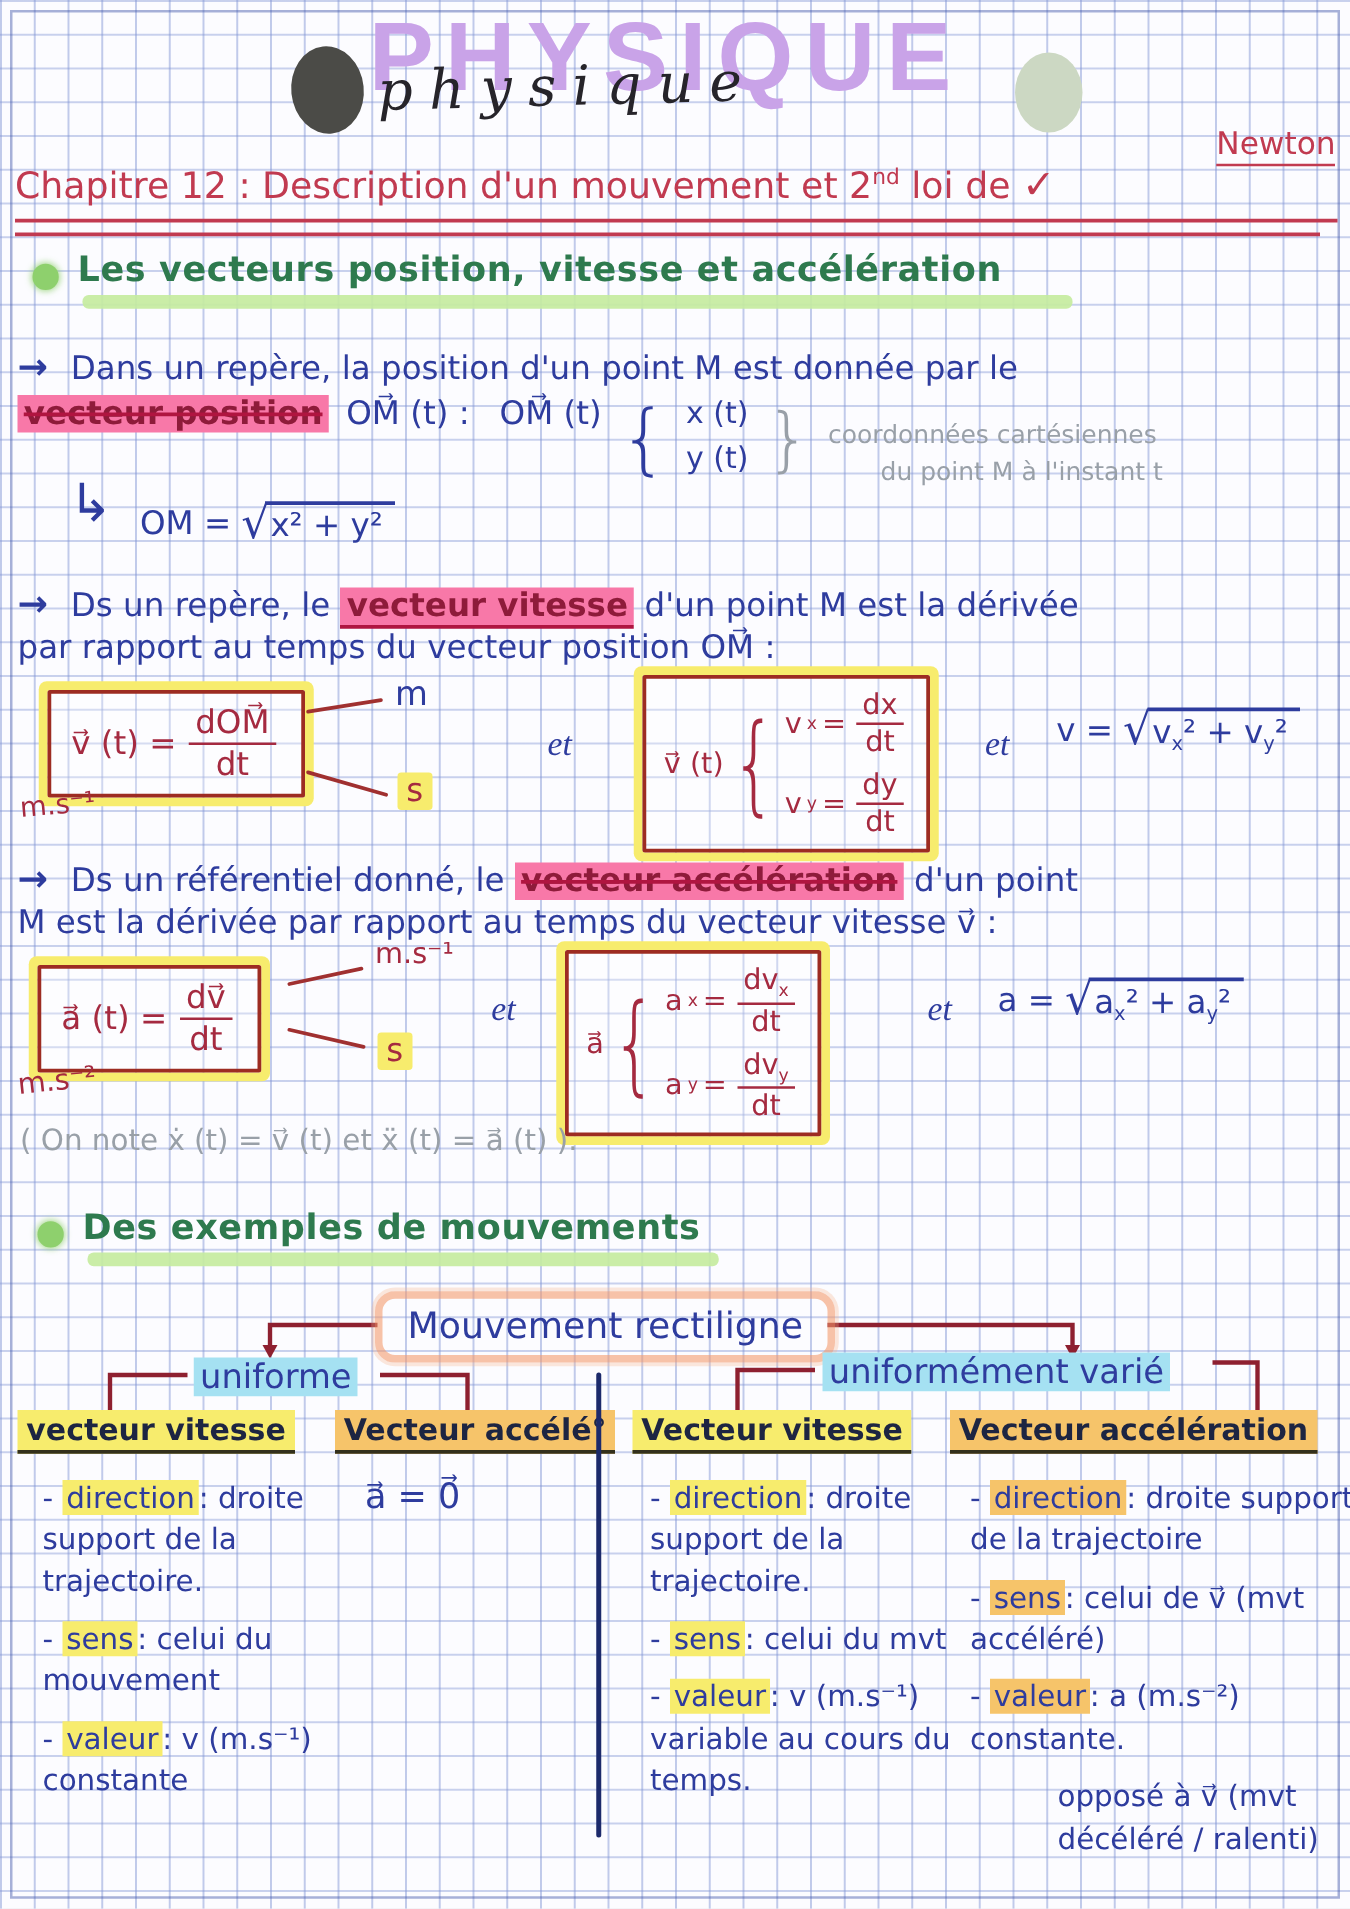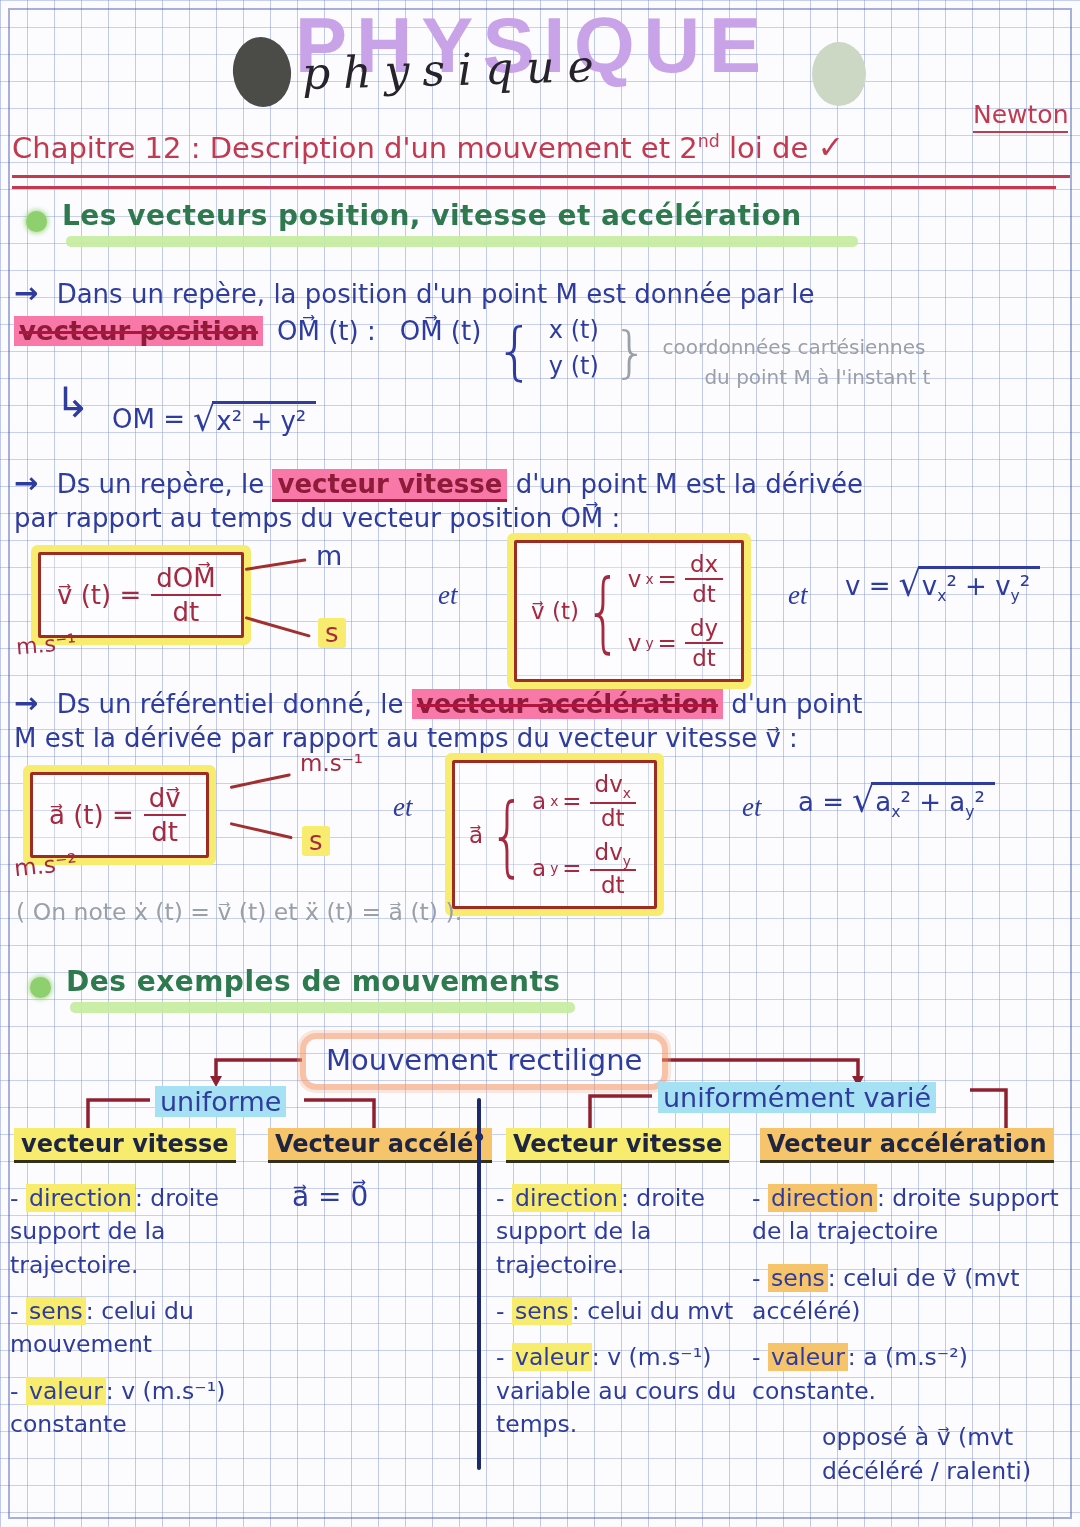--- a/index.html
+++ b/index.html
@@ -59,21 +59,21 @@
   .sysrow{display:flex;align-items:center;gap:4px;}
   
   .tree-root{left:300px;top:1033px;padding:4px 20px 7px;border:6px solid rgba(243,152,105,.58);border-radius:16px;
     font-size:29px;color:#2e3c9e;box-shadow:0 0 0 3px rgba(246,180,140,.3);}
   .hl-cyan{background:#a5e1f2;padding:0 5px;}
   .branch{font-size:27px;color:#2e3c9e;}
   
   .colhead{font-size:24px;font-weight:600;color:#1d2542;padding:2px 7px;border-bottom:3px solid #33301c;}
   .hl-yellow{background:#f7ec6d;}
   .hl-orange{background:#f6c46a;}
-  .colbody{font-size:23.5px;color:#2e3c9e;line-height:1.42;}
+  .colbody{font-size:23.5px;color:#2e3c9e;line-height:1.42;margin-left:24px;}
   .item{margin:0 0 13px 0;}
   .item .lbl{padding:0 3px;}
   .divider{left:477px;top:1098px;width:4px;height:372px;background:#1c2a6b;border-radius:2px;}
   .indent{margin-left:70px;}
 </style>
 </head>
 <body>
 
 <div class="page">
   <div class="frame"></div>

